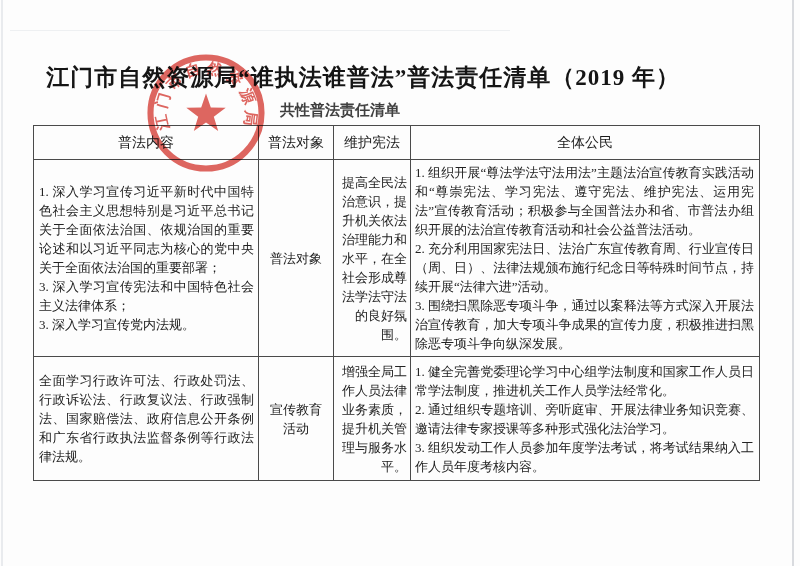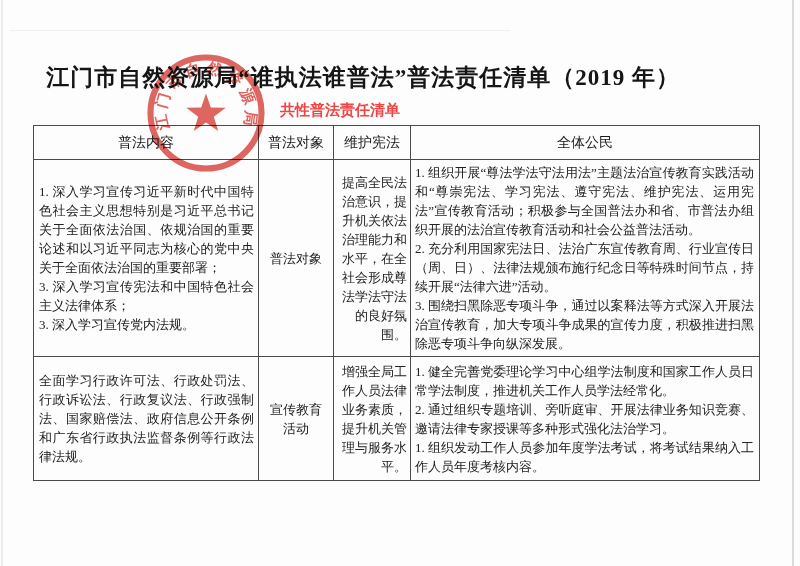--- a/index.html
+++ b/index.html
@@ -21,21 +21,21 @@
     position:absolute; left:10px; top:30px; width:500px; height:1px;
     background:#eef0f2;
   }
   .title {
     position:absolute; left:0; top:62px; width:680px; margin:0;
     text-align:right; font-size:23px; font-weight:bold;
     letter-spacing:1px; color:#151515;
   }
   .subtitle {
     position:absolute; left:0; top:101px; width:680px;
-    text-align:center; font-size:15px; font-weight:bold; color:#ef4444;
+    text-align:center; font-size:15px; font-weight:bold; color:#404040;
   }
   table.resp {
     position:absolute; left:33px; top:125px; width:726px;
     border-collapse:collapse; table-layout:fixed;
   }
   table.resp th, table.resp td {
     border:1px solid #4a4a4a; vertical-align:middle;
     font-weight:normal;
   }
   table.resp th {
@@ -97,21 +97,21 @@
     </tr>
     <tr class="row-2">
       <td class="c1">
         <p class="cell-p">全面学习行政许可法、行政处罚法、行政诉讼法、行政复议法、行政强制法、国家赔偿法、政府信息公开条例和广东省行政执法监督条例等行政法律法规。</p>
       </td>
       <td class="c2">宣传教育活动</td>
       <td class="c3">增强全局工作人员法律业务素质，提升机关管理与服务水平。</td>
       <td class="c4">
         <p class="cell-p">1. 健全完善党委理论学习中心组学法制度和国家工作人员日常学法制度，推进机关工作人员学法经常化。</p>
         <p class="cell-p">2. 通过组织专题培训、旁听庭审、开展法律业务知识竞赛、邀请法律专家授课等多种形式强化法治学习。</p>
-        <p class="cell-p">1. 组织发动工作人员参加年度学法考试，将考试结果纳入工作人员年度考核内容。</p>
+        <p class="cell-p">3. 组织发动工作人员参加年度学法考试，将考试结果纳入工作人员年度考核内容。</p>
       </td>
     </tr>
   </tbody>
 </table>
 
 <div class="seal">
   <svg viewBox="0 0 200 200" width="122" height="122">
     <circle cx="100" cy="100" r="91" fill="none" stroke="#d8453e" stroke-width="10"></circle>
     <polygon fill="#d8453e" points="100,68 107.9,91.1 132.3,91.5 112.8,106.2 120,129.5 100,115.5 80,129.5 87.2,106.2 67.7,91.5 92.1,91.1"></polygon>
     <path id="sealArc" d="M 41.1 127.5 A 65 65 0 1 1 158.9 127.5" fill="none"></path>

